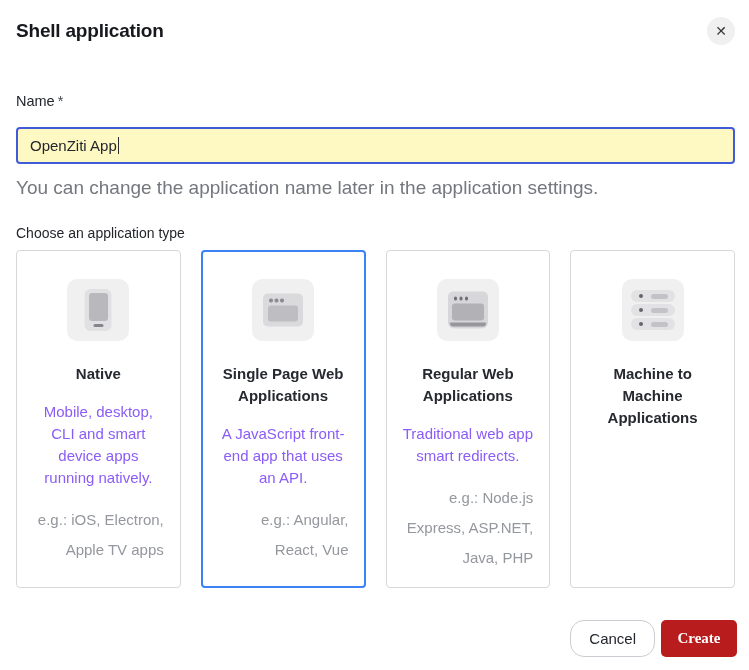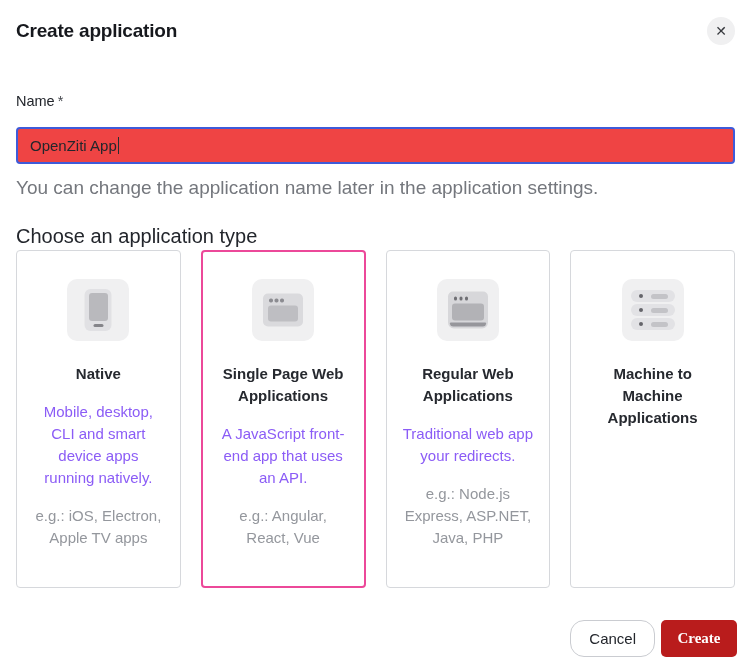--- a/index.html
+++ b/index.html
@@ -23,44 +23,44 @@
   }
 
   
   .field-label {
     position:absolute; left:16px; top:93px;
     font-size:14.5px; font-weight:500; color:#23262c;
   }
   .req-mark { font-weight:400; color:#44474d; margin-left:3px; }
   .name-input {
     position:absolute; left:16px; top:127px; width:719px; height:37px;
-    border:2px solid #3f5bd9; border-radius:4px; background:#ef4444;
+    border:2px solid #3f5bd9; border-radius:4px; background:#fef9c3;
     display:flex; align-items:center; padding:0 12px;
     font-size:15px; color:#23262c; cursor:text;
   }
   .caret { display:inline-block; width:1.5px; height:17px; background:#2a2c31; margin-left:1px; }
   .helper-text {
     position:absolute; left:16px; top:177px;
     font-size:19px; color:#74777d;
   }
 
   
   .type-label {
     position:absolute; left:16px; top:225px;
-    font-size:20px; font-weight:500; color:#23262c;
+    font-size:14px; font-weight:500; color:#23262c;
   }
   .cards {
     position:absolute; left:16px; top:250px; width:719px; height:338px;
     display:flex; gap:20px;
   }
   .card {
     flex:1 1 0; background:#fff; border:1px solid #d6d8dc; border-radius:4px;
     padding:28px 16px 0; text-align:center; cursor:pointer;
   }
-  .card.selected { border:2px solid #ec4899; padding:27px 15px 0; }
+  .card.selected { border:2px solid #3b82f6; padding:27px 15px 0; }
 
   .icon-box {
     width:62px; height:62px; background:#f0f0f1; border-radius:10px;
     margin:0 auto; position:relative;
   }
 
   
   .phone { position:absolute; left:50%; top:50%; transform:translate(-50%,-50%);
     width:27px; height:42px; background:#e1e1e4; border-radius:6px; }
   .phone-screen { position:absolute; left:50%; top:4px; transform:translateX(-50%);
@@ -97,21 +97,21 @@
     border-radius:2.5px; background:#c3c3c7; }
 
   .card-title {
     margin-top:22px; font-size:15px; font-weight:600; color:#26292f; line-height:22px;
   }
   .card.m2m .card-title { max-width:95px; margin-left:auto; margin-right:auto; }
   .card-desc {
     margin-top:16px; font-size:15px; color:#8b5cf6; line-height:22px;
   }
   .card-example {
-    margin-top:16px; font-size:15px; color:#94979d; line-height:22px;
+    margin-top:16px; font-size:15px; color:#94979d; line-height:30px;text-align:right;
   }
 
   
   .cancel-btn {
     position:absolute; right:94px; bottom:13px; height:37px; min-width:80px;
     background:#fff; border:1px solid #caccd1; border-radius:14px;
     font-family:"Liberation Sans", sans-serif;
     font-size:15px; font-weight:500; color:#23262c; padding:0 18px; cursor:pointer;
   }
   .create-btn {
@@ -119,21 +119,21 @@
     background:#b91c1c; border:none; border-radius:5px;
     font-family:Liberation Serif, serif;
     font-size:15px; font-weight:600; color:#ffffff; padding:0 16px; cursor:pointer;
   }
 </style>
 </head>
 <body>
 
 <div class="dialog">
 
-  <h1 class="dlg-title">Create application</h1>
+  <h1 class="dlg-title">Shell application</h1>
   <button class="close-btn">
     <span>✕</span>
   </button>
 
   <div class="field-label">
     <span>Name</span><span class="req-mark">*</span>
   </div>
 
   <div class="name-input" role="textbox">
     <span>OpenZiti App</span>
@@ -172,21 +172,21 @@
 
     <div class="card">
       <div class="icon-box">
         <div class="regweb">
           <div class="dots"></div>
           <div class="regweb-content"></div>
           <div class="regweb-lip"></div>
         </div>
       </div>
       <div class="card-title">Regular Web Applications</div>
-      <div class="card-desc">Traditional web app your redirects.</div>
+      <div class="card-desc">Traditional web app smart redirects.</div>
       <div class="card-example">e.g.: Node.js Express, ASP.NET, Java, PHP</div>
     </div>
 
     <div class="card m2m">
       <div class="icon-box">
         <div class="stack">
           <div class="stack-bar">
               <div class="stack-dot"></div>
               <div class="stack-pill"></div>
             </div>

